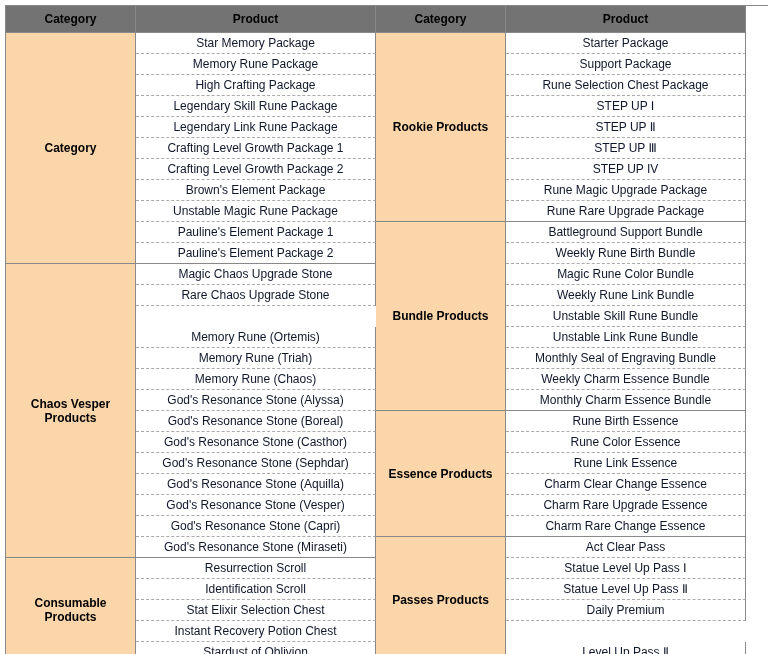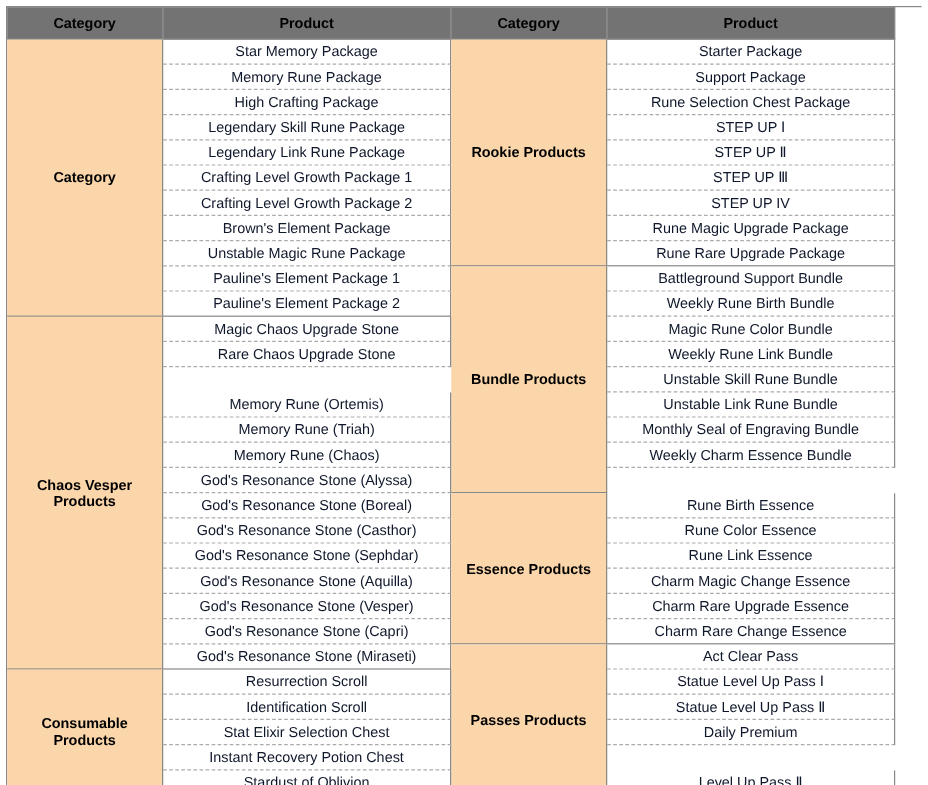--- a/index.html
+++ b/index.html
@@ -97,26 +97,27 @@
   <div class="product" style="grid-column:2;grid-row:24">God's Resonance Stone (Vesper)</div>
   <div class="product" style="grid-column:2;grid-row:25">God's Resonance Stone (Capri)</div>
   <div class="product last" style="grid-column:2;grid-row:26">God's Resonance Stone (Miraseti)</div>
 
   <div class="product" style="grid-column:4;grid-row:13">Magic Rune Color Bundle</div>
   <div class="product" style="grid-column:4;grid-row:14">Weekly Rune Link Bundle</div>
   <div class="product" style="grid-column:4;grid-row:15">Unstable Skill Rune Bundle</div>
   <div class="product" style="grid-column:4;grid-row:16">Unstable Link Rune Bundle</div>
   <div class="product" style="grid-column:4;grid-row:17">Monthly Seal of Engraving Bundle</div>
   <div class="product" style="grid-column:4;grid-row:18">Weekly Charm Essence Bundle</div>
+  <div class="product last" style="grid-column:4;grid-row:19">Monthly Charm Essence Bundle</div>
 
   <div class="cat" style="grid-column:3;grid-row:20/span 6">Essence Products</div>
   <div class="product" style="grid-column:4;grid-row:20">Rune Birth Essence</div>
   <div class="product" style="grid-column:4;grid-row:21">Rune Color Essence</div>
   <div class="product" style="grid-column:4;grid-row:22">Rune Link Essence</div>
-  <div class="product" style="grid-column:4;grid-row:23">Charm Magic Change Essence</div>
+  <div class="product" style="grid-column:4;grid-row:23">Charm Clear Change Essence</div>
   <div class="product" style="grid-column:4;grid-row:24">Charm Rare Upgrade Essence</div>
   <div class="product last" style="grid-column:4;grid-row:25">Charm Rare Change Essence</div>
 
   <div class="cat" style="grid-column:3;grid-row:26/span 6">Passes Products</div>
   <div class="product" style="grid-column:4;grid-row:26">Act Clear Pass</div>
 
   <div class="cat" style="grid-column:1;grid-row:27/span 5">Consumable Products</div>
   <div class="product" style="grid-column:2;grid-row:27">Resurrection Scroll</div>
   <div class="product" style="grid-column:2;grid-row:28">Identification Scroll</div>
   <div class="product" style="grid-column:2;grid-row:29">Stat Elixir Selection Chest</div>

